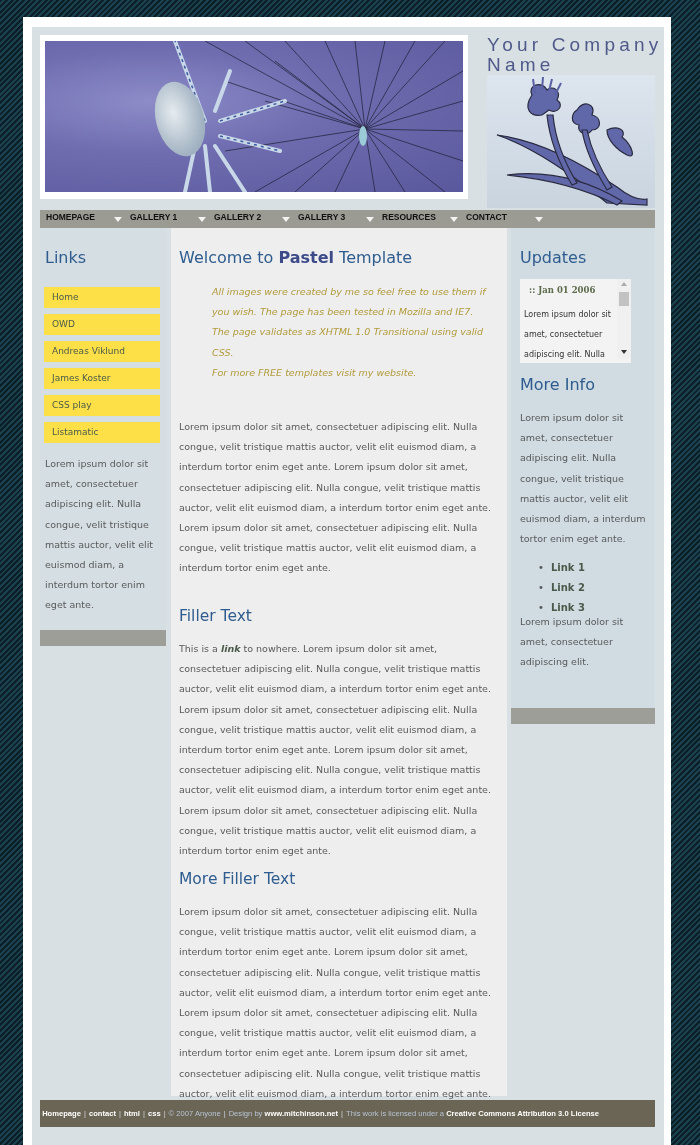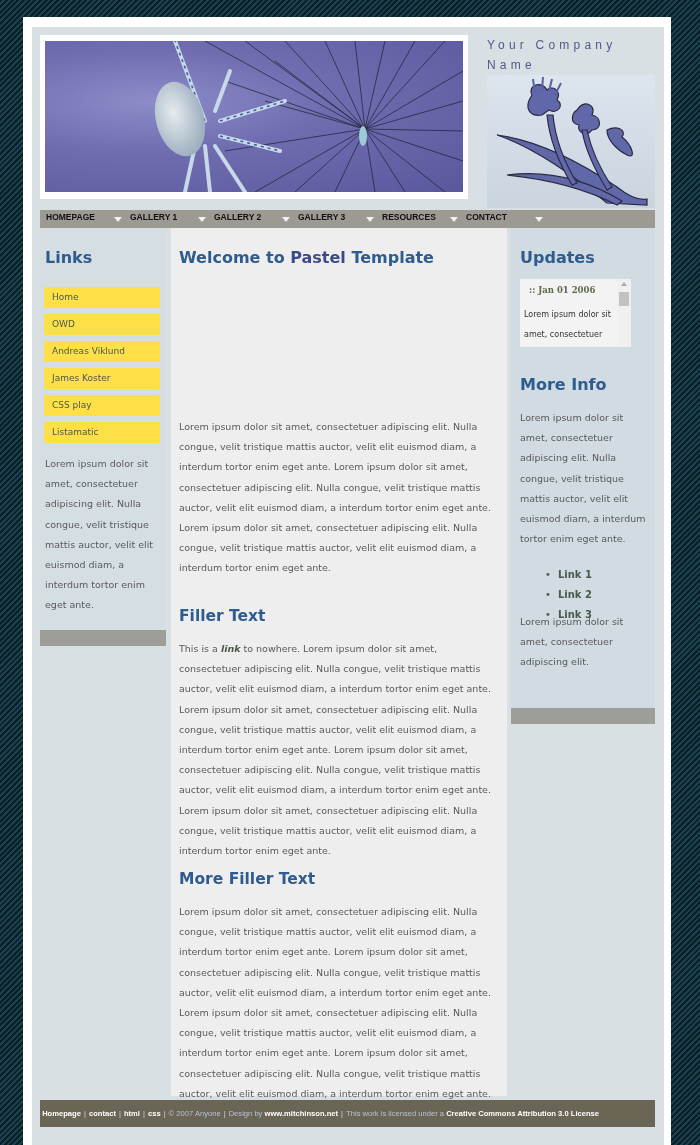--- a/index.html
+++ b/index.html
@@ -13,59 +13,59 @@
   .inner { position:absolute; left:9px; top:10px; width:632px; height:1120px; background:#d8e0e4; }
   .header-img {
     position:absolute; left:8px; top:8px; width:428px; height:164px; background:#ffffff;
   }
   .header-img .pic {
     position:absolute; left:5px; top:6px; width:418px; height:151px; overflow:hidden;
     background: radial-gradient(ellipse at 25% 40%, #8d8cc8 0%, #6f6db0 40%, #5a589c 100%);
   }
   .company {
     position:absolute; left:455px; top:8px; width:180px;
-    color:#4f5a8a; font-family:"Liberation Sans", sans-serif; font-size:12px; letter-spacing:4.2px; line-height:20px;
+    color:#4f5a8a; font-family:"Liberation Sans", sans-serif; font-size:19px; letter-spacing:4.2px; line-height:20px;
   }
   .logo { position:absolute; left:455px; top:48px; width:168px; height:133px; background:linear-gradient(180deg,#dde5ee,#c9d4df); }
   .nav { position:absolute; left:8px; top:183px; width:615px; height:18px; background:#9b9a93; }
   .nav-item {
     position:absolute; top:0; height:18px; line-height:15px;
     font-family:"Liberation Sans", sans-serif; font-weight:bold; font-size:8.5px; color:#111;
   }
   .nav-arrow { position:absolute; top:7px; width:0; height:0; border-left:4px solid transparent; border-right:4px solid transparent; border-top:5px solid #f2f2f2; }
   .left { position:absolute; left:8px; top:201px; width:126px; height:402px; background:#d5dee3; }
   .left h2, .right h2, .content h2 {
-    margin:0; font-weight:bold; color:#2e5c8f; font-family:"DejaVu Sans", sans-serif;
+    margin:0; font-weight:normal; color:#2e5c8f; font-family:"DejaVu Sans", sans-serif;
   }
   .left h2 { position:absolute; left:5px; top:20px; font-size:16px; }
   .left-links { position:absolute; left:4px; top:59px; width:116px; }
   .left-link {
     display:block; height:21px; margin-bottom:6px; background:#fde047; color:#4a5a4a;
     font-size:9px; line-height:21px; padding-left:8px; text-decoration:none;
   }
   .left-text { position:absolute; left:5px; top:226px; width:112px; font-size:9.5px; line-height:20.2px; color:#5a5a5a; }
   .left-bar { position:absolute; left:0; top:402px; width:126px; height:16px; background:#9d9e98; }
   .content { position:absolute; left:139px; top:201px; width:336px; height:868px; background:#eeeeee; }
   .content h2.welcome { position:absolute; left:8px; top:20px; font-size:16px; }
   .welcome b { color:#3d4a8a; }
   .intro { position:absolute; left:41px; top:54px; width:280px; font-size:9.5px; line-height:20.2px; color:#b19a3a; font-style:italic; }
   .para { position:absolute; left:8px; width:322px; font-size:9.5px; line-height:20.2px; color:#5a5a5a; }
   .para a { color:#4a5a4a; text-decoration:none; font-weight:bold;font-style:italic; }
   .content h2.sub { position:absolute; left:8px; font-size:15.5px; }
   .right { position:absolute; left:479px; top:201px; width:144px; height:480px; background:#d0dbe2; }
   .right h2 { position:absolute; left:9px; font-size:16px; }
-  .updates-box { position:absolute; left:9px; top:51px; width:111px; height:68px; background:#f3f3f3; overflow:hidden; }
+  .updates-box { position:absolute; left:9px; top:51px; width:111px; height:84px; background:#f3f3f3; overflow:hidden; }
   .updates-box .date { position:absolute; left:9px; top:6px; font-family:"DejaVu Serif", serif; font-weight:bold; font-size:8.5px; color:#5b6a4a; }
   .updates-box .utext { position:absolute; left:4px; top:26px; width:96px; font-size:8px; line-height:20px; color:#333; }
   .scrollbar { position:absolute; left:97px; top:0; width:14px; height:80px; background:#f0f0f0; }
   .scroll-up { position:absolute; left:4px; top:3px; width:0; height:0; border-left:3px solid transparent; border-right:3px solid transparent; border-bottom:4px solid #aaa; }
   .scroll-thumb { position:absolute; left:2px; top:13px; width:10px; height:14px; background:#c2c2c2; }
   .scroll-down { position:absolute; left:4px; top:71px; width:0; height:0; border-left:3px solid transparent; border-right:3px solid transparent; border-top:4px solid #333; }
   .rtext { position:absolute; left:9px; width:128px; font-size:9.5px; line-height:20.2px; color:#5a5a5a; }
-  .rlinks { position:absolute; left:27px; top:330px; margin:7px; padding:0; list-style:none; }
+  .rlinks { position:absolute; left:27px; top:330px; margin:0; padding:0; list-style:none; }
   .rlinks li { font-size:10px; line-height:20px; color:#4a5a4a; font-weight:bold; }
   .rlinks li::before { content:"•"; color:#5a5a5a; margin-right:7px; font-weight:normal; }
   .right-bar { position:absolute; left:0; top:480px; width:144px; height:16px; background:#9d9e98; }
   .footer {
     position:absolute; left:8px; top:1073px; width:615px; height:27px; background:#6a6554;
     font-family:"Liberation Sans", sans-serif; font-size:7.6px; line-height:27px; color:#cfd4dc; white-space:nowrap; overflow:hidden;
   }
   .footer .fl { color:#ffffff; font-weight:bold; text-decoration:none; }
   .footer .sep { color:#cfd4dc; margin:0 3px; }
   .footer .dim { color:#b8c4d6; }
@@ -175,20 +175,24 @@
         <a class="left-link">James Koster</a>
         <a class="left-link">CSS play</a>
         <a class="left-link">Listamatic</a>
       </div>
       <div class="left-text">Lorem ipsum dolor sit amet, consectetuer adipiscing elit. Nulla congue, velit tristique mattis auctor, velit elit euismod diam, a interdum tortor enim eget ante.</div>
       <div class="left-bar"></div>
     </div>
 
     <div class="content">
       <h2 class="welcome"><span>Welcome to </span><b>Pastel</b><span> Template</span></h2>
+      <div class="intro">
+        <div>All images were created by me so feel free to use them if you wish. The page has been tested in Mozilla and IE7. The page validates as XHTML 1.0 Transitional using valid CSS.</div>
+        <div>For more FREE templates visit my website.</div>
+      </div>
       <div class="para" style="top:189px">Lorem ipsum dolor sit amet, consectetuer adipiscing elit. Nulla congue, velit tristique mattis auctor, velit elit euismod diam, a interdum tortor enim eget ante. Lorem ipsum dolor sit amet, consectetuer adipiscing elit. Nulla congue, velit tristique mattis auctor, velit elit euismod diam, a interdum tortor enim eget ante. Lorem ipsum dolor sit amet, consectetuer adipiscing elit. Nulla congue, velit tristique mattis auctor, velit elit euismod diam, a interdum tortor enim eget ante.</div>
 
       <h2 class="sub" style="top:379px">Filler Text</h2>
       <div class="para" style="top:411px"><span>This is a </span><a>link</a><span> to nowhere. Lorem ipsum dolor sit amet, consectetuer adipiscing elit. Nulla congue, velit tristique mattis auctor, velit elit euismod diam, a interdum tortor enim eget ante. Lorem ipsum dolor sit amet, consectetuer adipiscing elit. Nulla congue, velit tristique mattis auctor, velit elit euismod diam, a interdum tortor enim eget ante. Lorem ipsum dolor sit amet, consectetuer adipiscing elit. Nulla congue, velit tristique mattis auctor, velit elit euismod diam, a interdum tortor enim eget ante. Lorem ipsum dolor sit amet, consectetuer adipiscing elit. Nulla congue, velit tristique mattis auctor, velit elit euismod diam, a interdum tortor enim eget ante.</span></div>
 
       <h2 class="sub" style="top:642px">More Filler Text</h2>
       <div class="para" style="top:674px">Lorem ipsum dolor sit amet, consectetuer adipiscing elit. Nulla congue, velit tristique mattis auctor, velit elit euismod diam, a interdum tortor enim eget ante. Lorem ipsum dolor sit amet, consectetuer adipiscing elit. Nulla congue, velit tristique mattis auctor, velit elit euismod diam, a interdum tortor enim eget ante. Lorem ipsum dolor sit amet, consectetuer adipiscing elit. Nulla congue, velit tristique mattis auctor, velit elit euismod diam, a interdum tortor enim eget ante. Lorem ipsum dolor sit amet, consectetuer adipiscing elit. Nulla congue, velit tristique mattis auctor, velit elit euismod diam, a interdum tortor enim eget ante.</div>
     </div>
 
     <div class="right">

